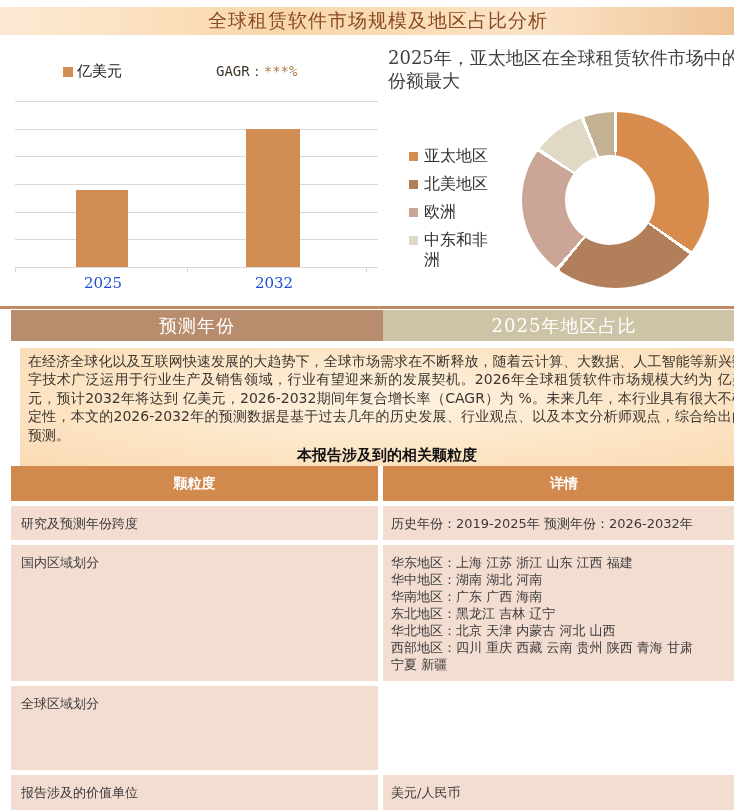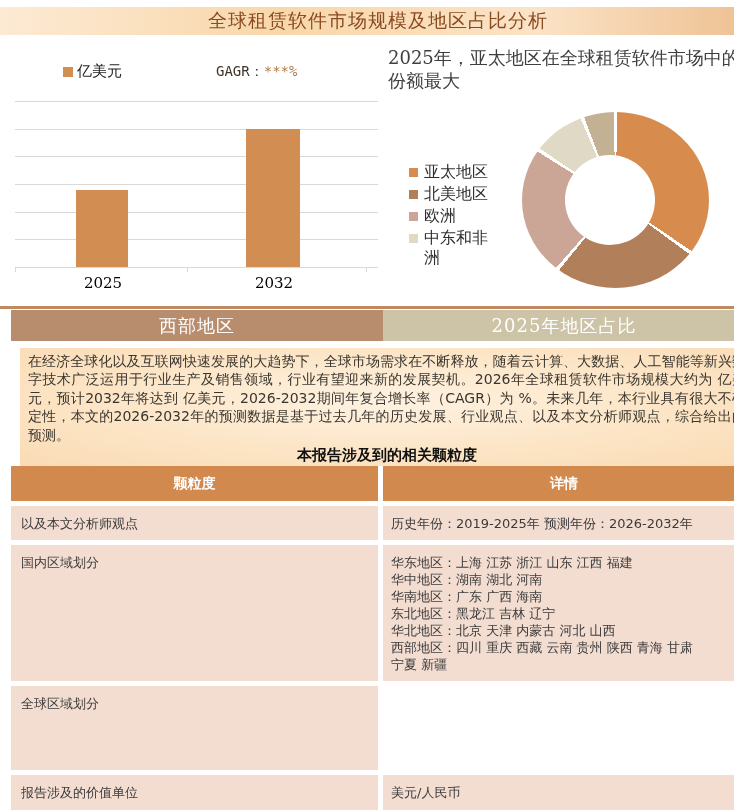--- a/index.html
+++ b/index.html
@@ -26,27 +26,27 @@
   #plot{
     top:67px;left:15px;width:352px;height:166px;
     background-image:repeating-linear-gradient(to bottom,#d9d9d9 0,#d9d9d9 1px,transparent 1px,transparent 27.67px);
     border-bottom:1px solid #d9d9d9;
   }
   .bar{position:absolute;bottom:0;}
   #bar-0{left:61px;width:52px;}
   #bar-1{left:231px;width:54px;}
   .tick{position:absolute;top:234px;width:1px;height:4px;background:#d9d9d9;}
   .xlabel{position:absolute;top:240px;width:90px;text-align:center;
-    font-family:"DejaVu Serif",serif;font-size:15px;color:#000000;}
+    font-family:"DejaVu Serif",serif;font-size:15px;color:#1d4ed8;}
 
   
   #right-panel{top:34px;left:372px;width:362px;height:272px;}
   #donut-title{top:12px;left:5px;width:356px;font-family:"DejaVu Serif",serif;
     font-size:18px;line-height:23px;color:#3f3f3f;}
-  #donut-legend{top:128px;left:26px;width:94px;display:flex;flex-direction:column;gap:2px;}
+  #donut-legend{top:112px;left:26px;width:94px;display:flex;flex-direction:column;gap:8px;}
   .legend-item{display:flex;align-items:flex-start;font-size:16px;line-height:20px;color:#2f2f2f;}
   .legend-item .sq{flex:0 0 9px;width:9px;height:9px;margin:6px 6px 0 0;}
   #donut-chart{top:78px;left:150px;width:176px;height:176px;border-radius:50%;}
   #donut-hole{position:absolute;left:43px;top:43px;width:90px;height:90px;border-radius:50%;background:#fff;}
 
   
   #panel-divider{top:306px;left:0;width:734px;height:3px;background:#bf8a61;}
   #tab-band{top:310px;left:0;width:734px;height:31px;display:flex;}
   .tab{height:31px;display:flex;align-items:center;justify-content:center;
     font-family:"DejaVu Serif",serif;font-size:18px;color:#ffffff;cursor:pointer;letter-spacing:1px;}
@@ -121,36 +121,36 @@
       <span>中东和非洲</span>
     </div>
   </div>
   <div class="abs" id="donut-chart" style="background: conic-gradient(rgb(255, 255, 255) 0deg, rgb(255, 255, 255) 1.2deg, rgb(215, 140, 77) 1.2deg, rgb(215, 140, 77) 123.8deg, rgb(255, 255, 255) 123.8deg, rgb(255, 255, 255) 125deg, rgb(255, 255, 255) 125deg, rgb(255, 255, 255) 126.2deg, rgb(178, 127, 91) 126.2deg, rgb(178, 127, 91) 218.8deg, rgb(255, 255, 255) 218.8deg, rgb(255, 255, 255) 220deg, rgb(255, 255, 255) 220deg, rgb(255, 255, 255) 221.2deg, rgb(203, 166, 151) 221.2deg, rgb(203, 166, 151) 301.8deg, rgb(255, 255, 255) 301.8deg, rgb(255, 255, 255) 303deg, rgb(255, 255, 255) 303deg, rgb(255, 255, 255) 304.2deg, rgb(223, 217, 197) 304.2deg, rgb(223, 217, 197) 336.8deg, rgb(255, 255, 255) 336.8deg, rgb(255, 255, 255) 338deg, rgb(255, 255, 255) 338deg, rgb(255, 255, 255) 339.2deg, rgb(194, 177, 147) 339.2deg, rgb(194, 177, 147) 358.8deg, rgb(255, 255, 255) 358.8deg, rgb(255, 255, 255) 360deg);">
     <div id="donut-hole"></div>
   </div>
 </div>
 
 <div class="abs" id="panel-divider"></div>
 <div class="abs" id="tab-band">
-  <div class="tab" id="tab-0" style="background: rgb(184, 141, 109);">西部地区</div>
+  <div class="tab" id="tab-0" style="background: rgb(184, 141, 109);">预测年份</div>
   <div class="tab" id="tab-1" style="background: rgb(205, 196, 168);">2025年地区占比</div>
 </div>
 
 <div class="abs" id="summary-band">
   <div id="summary-text">在经济全球化以及互联网快速发展的大趋势下，全球市场需求在不断释放，随着云计算、大数据、人工智能等新兴数字技术广泛运用于行业生产及销售领域，行业有望迎来新的发展契机。2026年全球租赁软件市场规模大约为 亿美元，预计2032年将达到 亿美元，2026-2032期间年复合增长率（CAGR）为 %。未来几年，本行业具有很大不确定性，本文的2026-2032年的预测数据是基于过去几年的历史发展、行业观点、以及本文分析师观点，综合给出的预测。</div>
   <div id="summary-heading">本报告涉及到的相关颗粒度</div>
 </div>
 
 <div class="abs" id="granularity-table">
   <div class="trow thead">
     <div class="cell-left">颗粒度</div>
     <div class="cell-right">详情</div>
   </div>
   <div class="trow tbody-row r1">
-    <div class="cell-left">以及本文分析师观点</div>
+    <div class="cell-left">研究及预测年份跨度</div>
     <div class="cell-right">历史年份：2019-2025年 预测年份：2026-2032年</div>
   </div>
   <div class="trow tbody-row r2">
     <div class="cell-left">国内区域划分</div>
     <div class="cell-right">华东地区：上海 江苏 浙江 山东 江西 福建
 华中地区：湖南 湖北 河南
 华南地区：广东 广西 海南
 东北地区：黑龙江 吉林 辽宁
 华北地区：北京 天津 内蒙古 河北 山西
 西部地区：四川 重庆 西藏 云南 贵州 陕西 青海 甘肃

